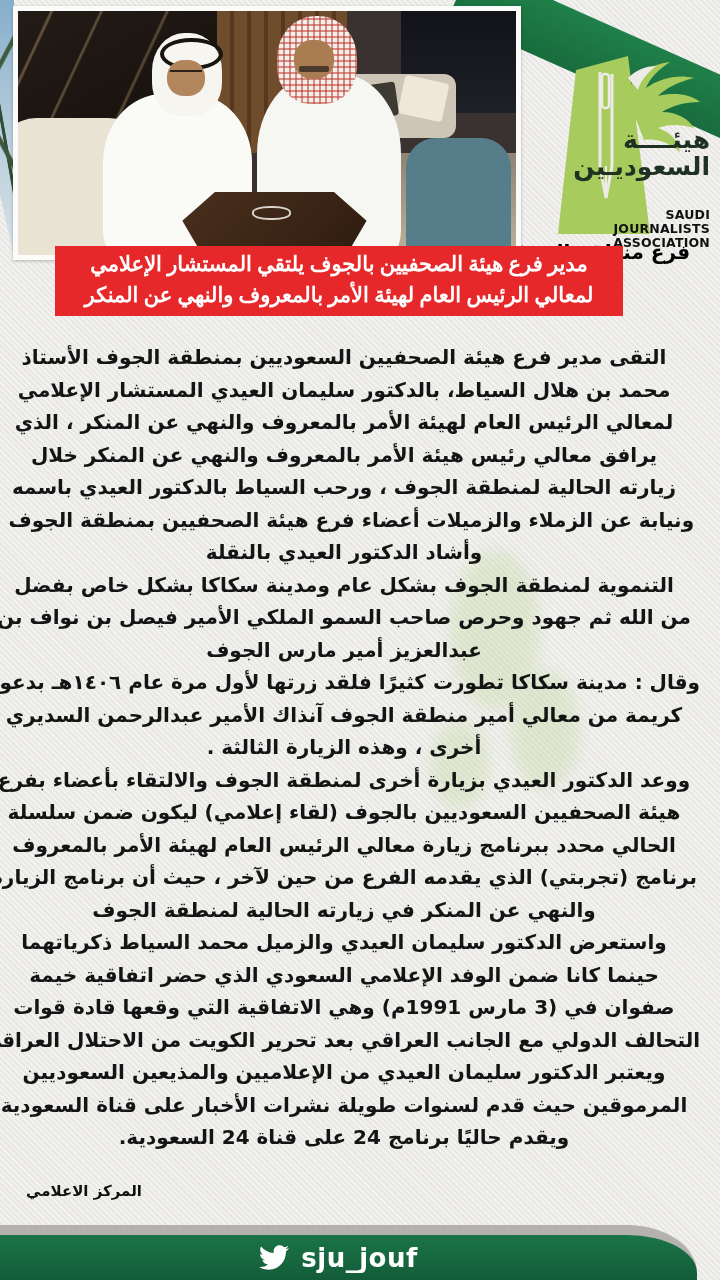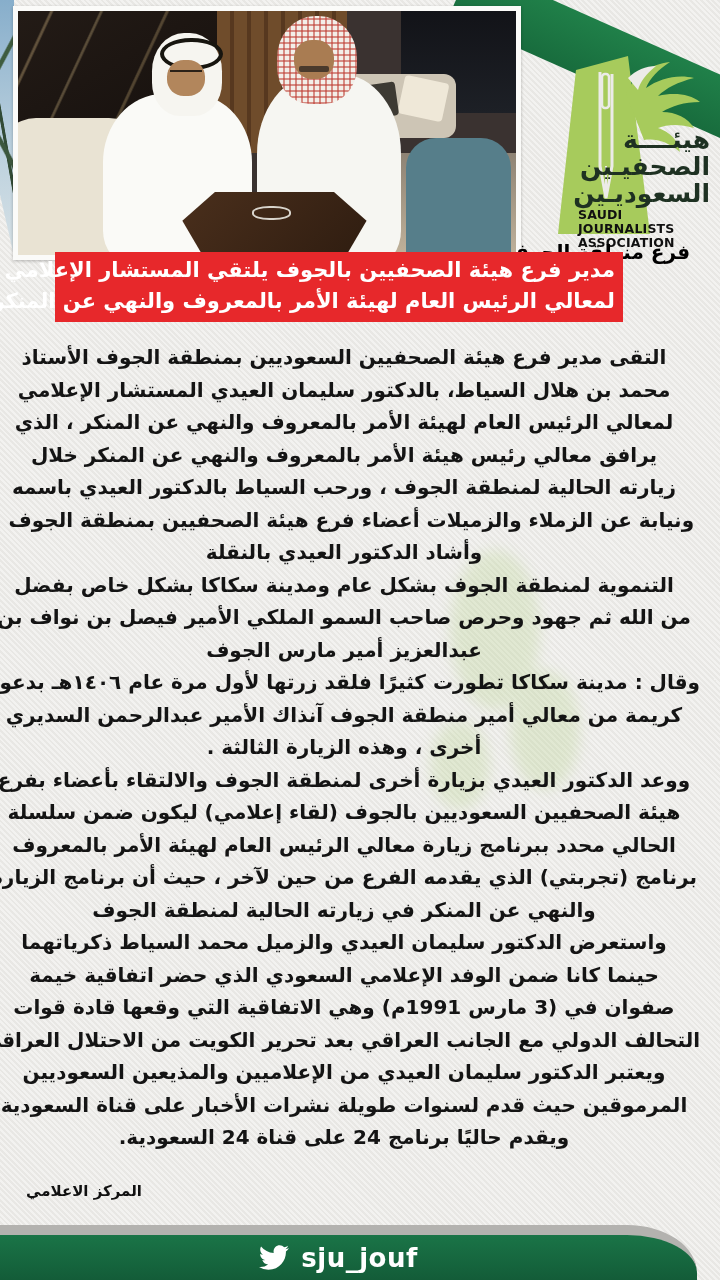--- a/index.html
+++ b/index.html
@@ -59,26 +59,26 @@
   .ph-face-r{left:55.5%;top:12%;width:8%;height:16%;background:#a97c52;border-radius:45%;}
   .ph-must-r{left:56.5%;top:22.5%;width:6%;height:2.5%;background:#4a3a2c;border-radius:2px;}
   .ph-table{left:33%;top:74%;width:37%;height:30%;background:linear-gradient(135deg,#4a2f1c,#2e1c10);
     clip-path:polygon(18% 0,82% 0,100% 40%,86% 100%,14% 100%,0 40%);}
   .ph-specs{left:47%;top:80%;width:7%;height:4%;border:2px solid #d8d4cc;border-radius:45%;background:transparent;}
   
   .logo{position:absolute; right:6px; top:48px; width:172px; height:192px;}
   .logo svg{position:absolute; inset:0;}
   .logo .ar{position:absolute; right:4px; top:78px; text-align:right; color:#1e3122;
     font-weight:bold; font-size:25px; line-height:27px; letter-spacing:1px;}
-  .logo .en{position:absolute; right:4px; top:160px; direction:ltr; color:#101010;
+  .logo .en{position:absolute; right:4px; top:160px; direction:ltr; text-align:right; color:#101010;
     font-weight:bold; font-size:12.5px; line-height:14px; letter-spacing:.2px;margin-left:36px;}
   .branch{position:absolute; right:30px; top:240px; font-size:20px; font-weight:bold; color:#000;}
   
-  .headline{position:absolute; left:75px; top:252px; width:568px; background:#e7282b;
-    color:#fff; text-align:center; padding:3px 8px 5px; box-sizing:border-box;}
+  .headline{position:absolute; left:75px; top:246px; width:568px; background:#e7282b;
+    color:#fff; text-align:center; padding:3px 8px 5px; box-sizing:border-box;font-family:Liberation Serif, serif;}
   .headline div{font-size:21px; font-weight:bold; line-height:31px; white-space:nowrap;}
   
   .watermark{position:absolute; left:430px; top:520px; width:220px; height:310px; opacity:.3; filter:blur(7px); pointer-events:none;}
   .watermark i{position:absolute; background:#b9d48f; border-radius:50%;}
   .wm1{left:40px;top:30px;width:90px;height:160px;}
   .wm2{left:100px;top:150px;width:70px;height:120px;}
   .wm3{left:20px;top:200px;width:60px;height:90px;background:#cfe0a8;}
   
   .article{position:absolute; left:8px; right:20px; top:341px; text-align:center;}
   .article-line{font-size:20px; font-weight:bold; color:#141414; line-height:32.5px; white-space:nowrap;}
@@ -133,21 +133,20 @@
     <svg viewBox="0 0 172 192" width="172" height="192">
       <polygon points="34,22 86,8 108,186 16,186" fill="#a7cb5c"></polygon>
       <path d="M84,46 C92,28 108,16 128,14 C116,22 108,30 104,40 C118,30 136,26 152,30 C136,34 124,40 116,48 C132,44 148,46 158,54 C142,54 130,58 120,64 C134,64 146,70 152,80 C138,76 126,76 116,80 C128,84 136,92 138,104 C126,94 114,90 102,92 Z" fill="#a7cb5c"></path>
       <path d="M86,30 C94,22 104,18 114,18 C104,26 98,34 96,42 Z" fill="#ecebe8"></path>
       <path d="M58,24 L58,118 L64,150 L70,118 L70,26" fill="none" stroke="#ecebe8" stroke-width="3"></path>
       <rect x="60" y="26" width="7" height="34" rx="3" fill="none" stroke="#ecebe8" stroke-width="2.5"></rect>
       <line x1="64" y1="118" x2="64" y2="146" stroke="#ecebe8" stroke-width="2"></line>
     </svg>
     <div class="ar">
       <div>هيئــــة</div>
-      <div>الصحفيـين</div>
       <div>السعوديـين</div>
     </div>
     <div class="en">
       <div>SAUDI JOURNALISTS</div>
       <div>ASSOCIATION</div>
     </div>
   </div>
   <div class="branch">فرع منطقة الجوف</div>
 
   <div class="headline">

